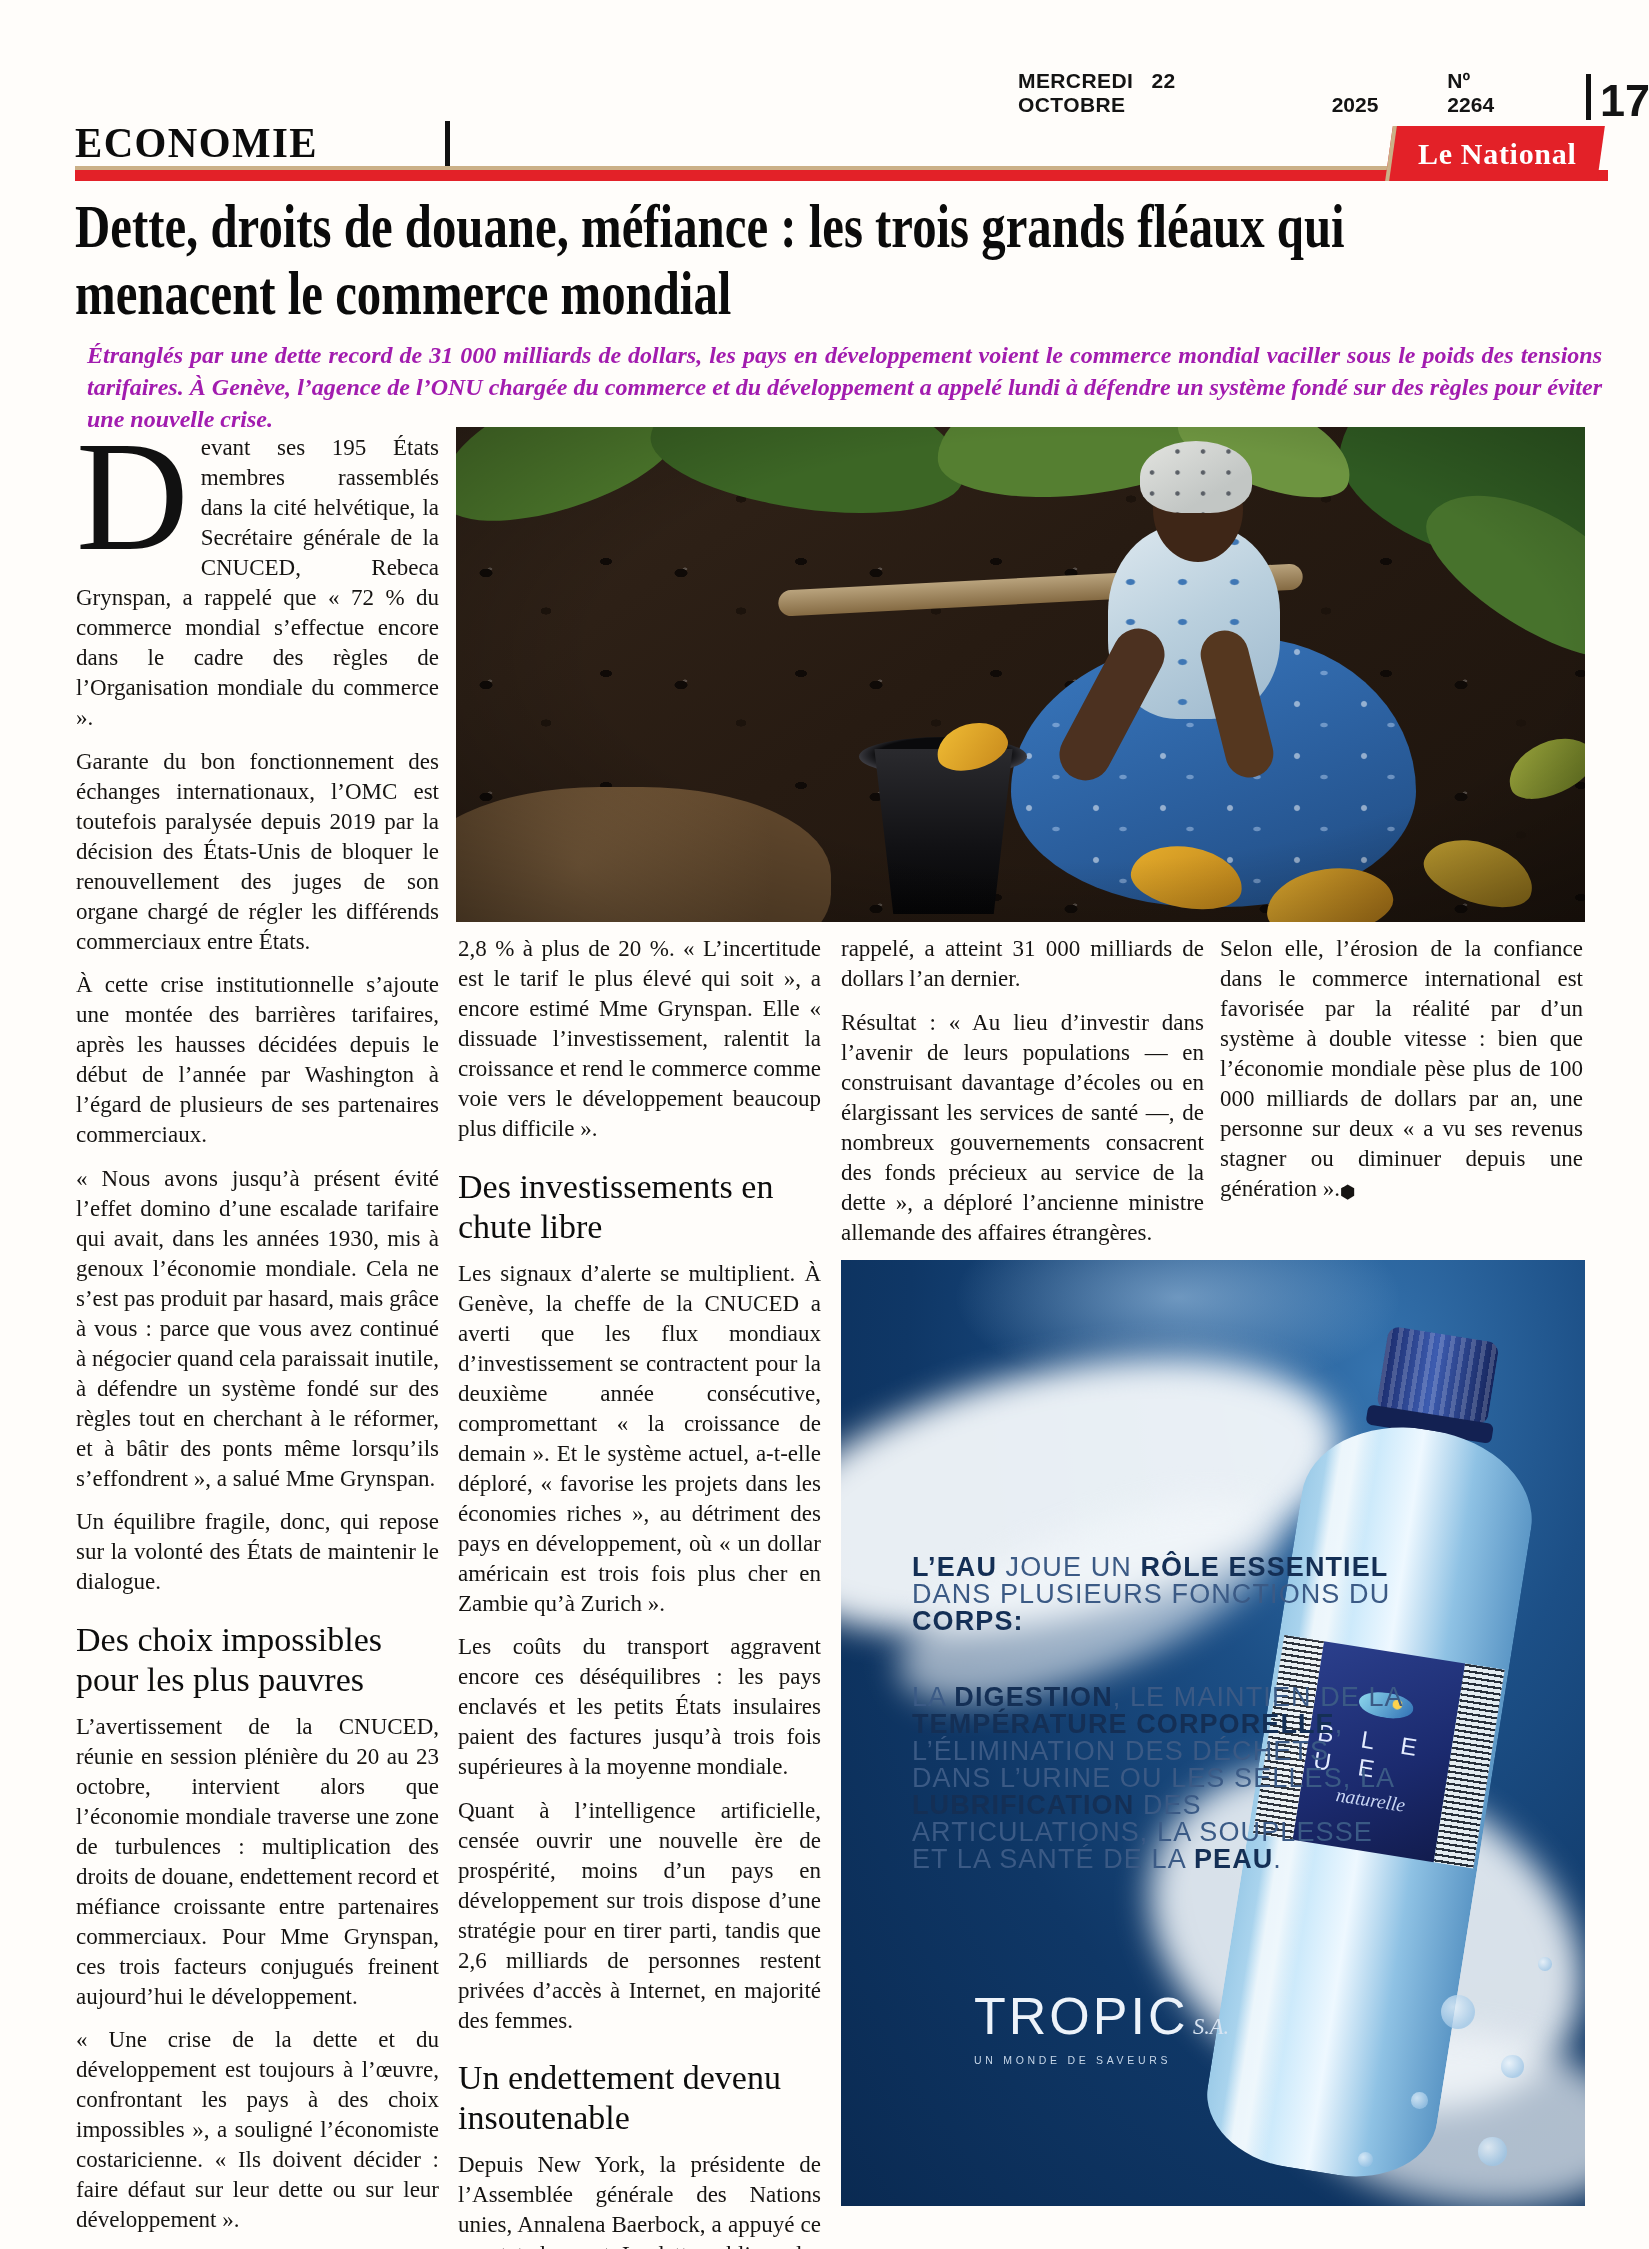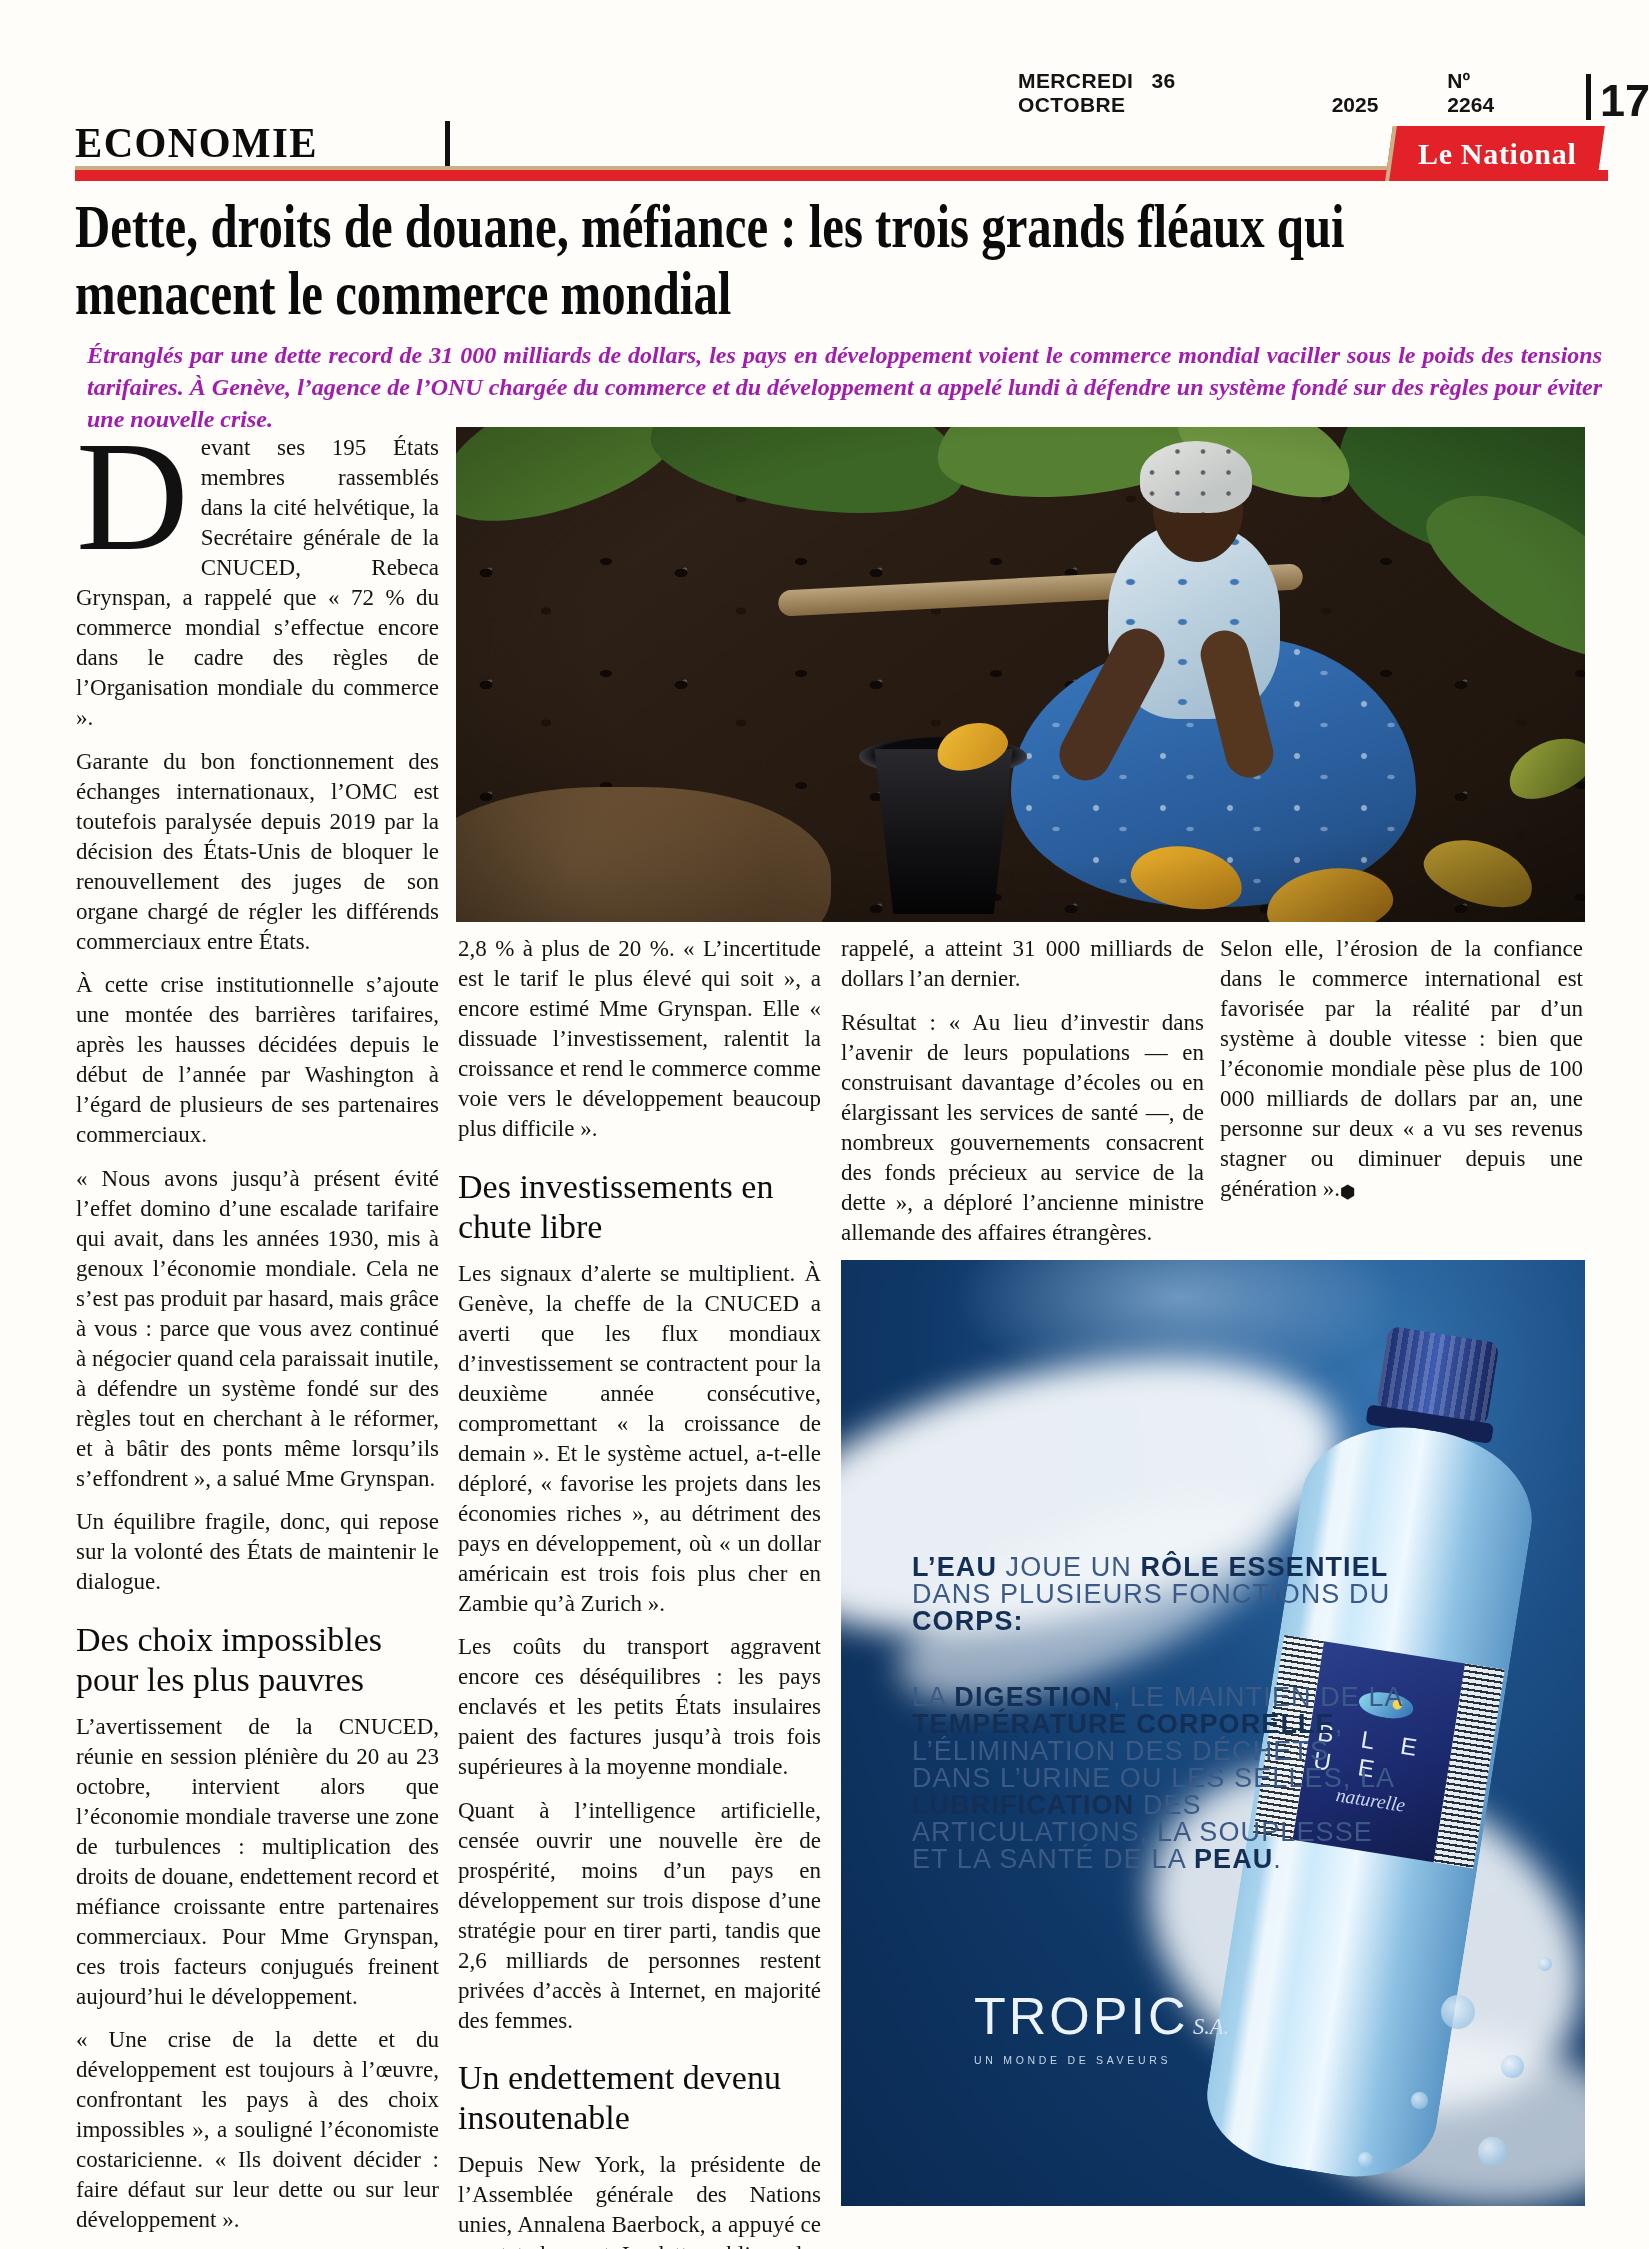--- a/index.html
+++ b/index.html
@@ -144,21 +144,21 @@
   .b4{left:697px;top:697px;width:13.5px;height:13.5px;}
   .b5{left:637px;top:877px;width:28.5px;height:28.5px;}
   .b6{left:517px;top:892px;width:15px;height:15px;}
 </style>
 </head>
 <body>
 
 <div class="page">
 
   <div class="masthead">
-    <span class="m-date">MERCREDI 36 OCTOBRE</span>
+    <span class="m-date">MERCREDI 22 OCTOBRE</span>
     <span class="m-year">2025</span>
     <span class="m-issue">Nº 2264</span>
     <span class="m-bar"></span>
     <span class="m-page">17</span>
   </div>
 
   <div class="section-title">ECONOMIE</div>
   <div class="section-divider"></div>
   <div class="rule-accent"></div>
   <div class="rule-red"></div>

